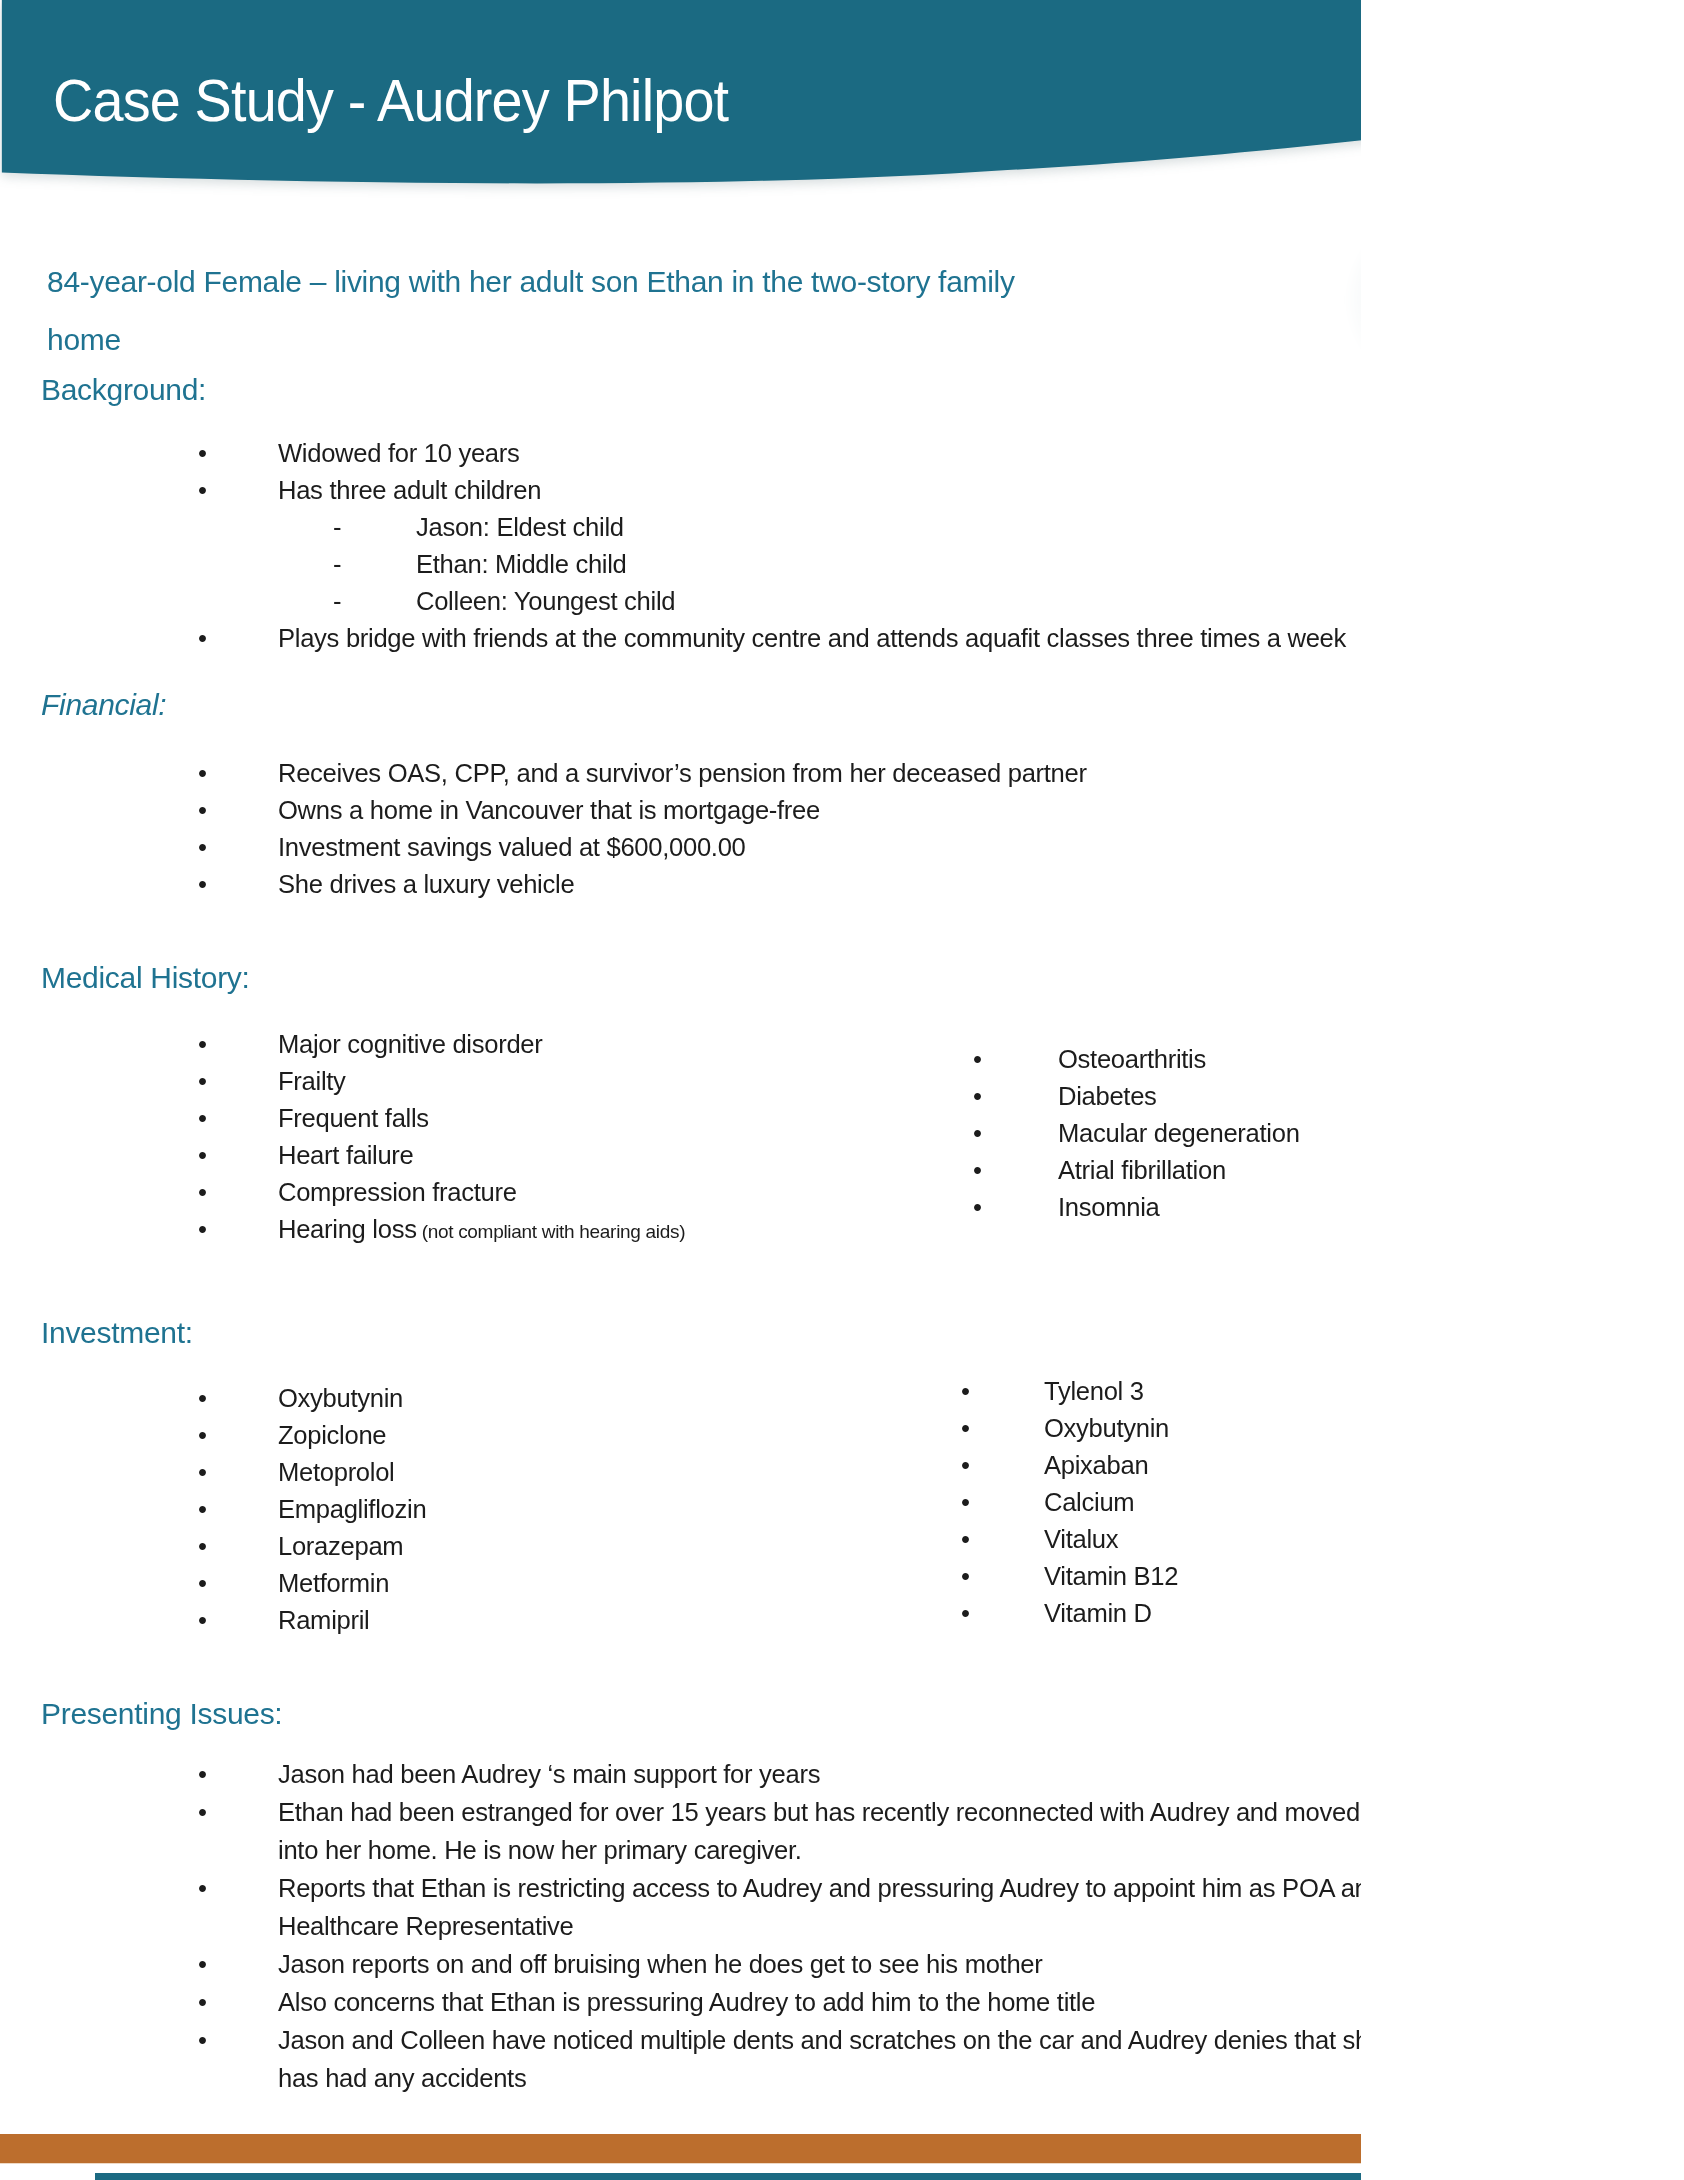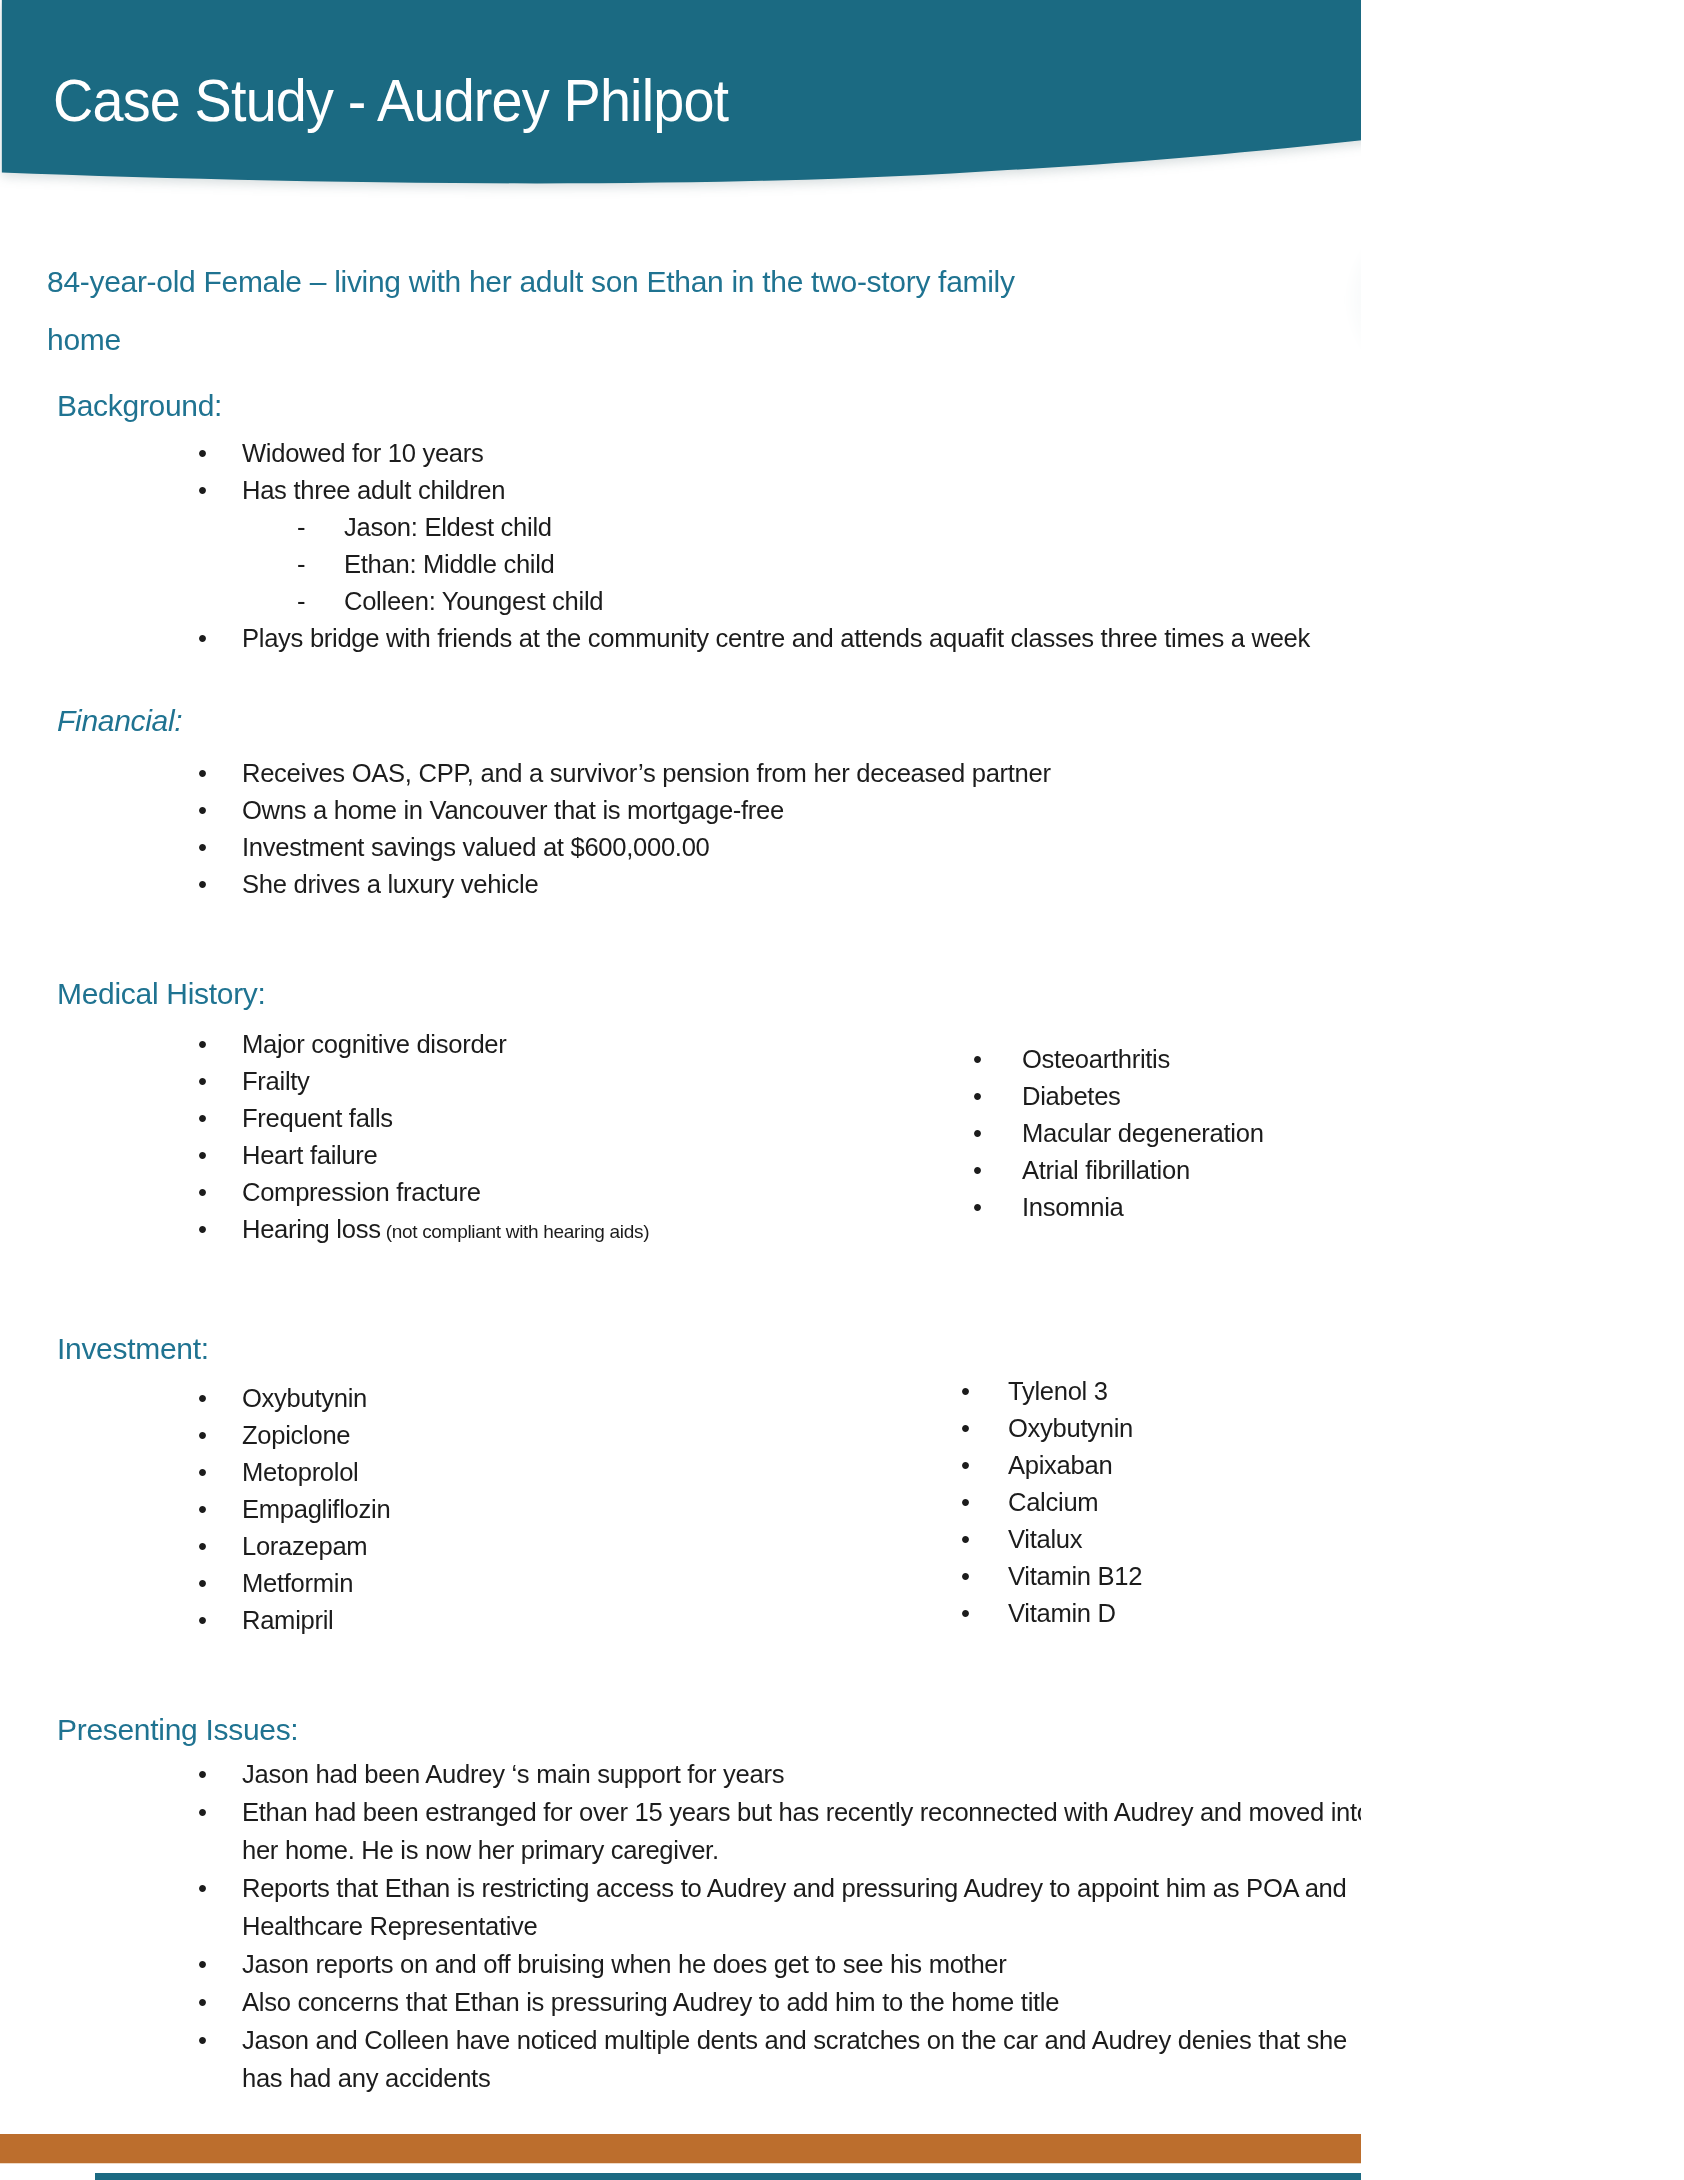--- a/index.html
+++ b/index.html
@@ -30,37 +30,37 @@
     -webkit-mask-image:radial-gradient(ellipse 62% 58% at 52% 46%, #000 50%, transparent 84%);
     mask-image:radial-gradient(ellipse 62% 58% at 52% 46%, #000 50%, transparent 84%);
   }
   .photo svg{display:block;}
   
   .intro{
     position:absolute;left:47px;top:223px;width:1031px;
     font-size:30px;line-height:58px;color:#1F7391;letter-spacing:-0.3px;
   }
   .sec-h{
-    position:absolute;left:41px;margin:16px;
+    position:absolute;left:41px;margin:0;
     font-size:30px;font-weight:400;color:#1F7391;letter-spacing:-0.3px;
   }
   .h-background{top:373px;}
   .h-financial{top:688px;font-style:italic;}
   .h-medical{top:961px;}
   .h-medications{top:1316px;}
   .h-presenting{top:1697px;}
   
   ul{list-style:none;margin:0;padding:0;}
   .list{
     position:absolute;font-size:25.6px;line-height:37px;
     letter-spacing:-0.3px;color:#1c1c1c;
   }
   .list li{display:flex;align-items:flex-start;}
   .mk{flex:0 0 44px;}
-  .tx{flex:1 1 auto;}
+  .tx{flex:1 1 auto;margin-left:36px;}
   .note{font-size:19px;}
   .sub{margin-left:55px;}
   .sub .mk{flex:0 0 47px;}
   .bg-list{left:198px;top:435px;width:1329px;line-height:37px;}
   .fin-list{left:198px;top:755px;width:1329px;line-height:37px;}
   .mh-left{left:198px;top:1026px;width:750px;}
   .mh-right{left:973px;top:1041px;width:681px;}
   .mh-right .mk{flex:0 0 49px;}
   .med-left{left:198px;top:1380px;width:681px;}
   .med-right{left:961px;top:1373px;width:681px;}

